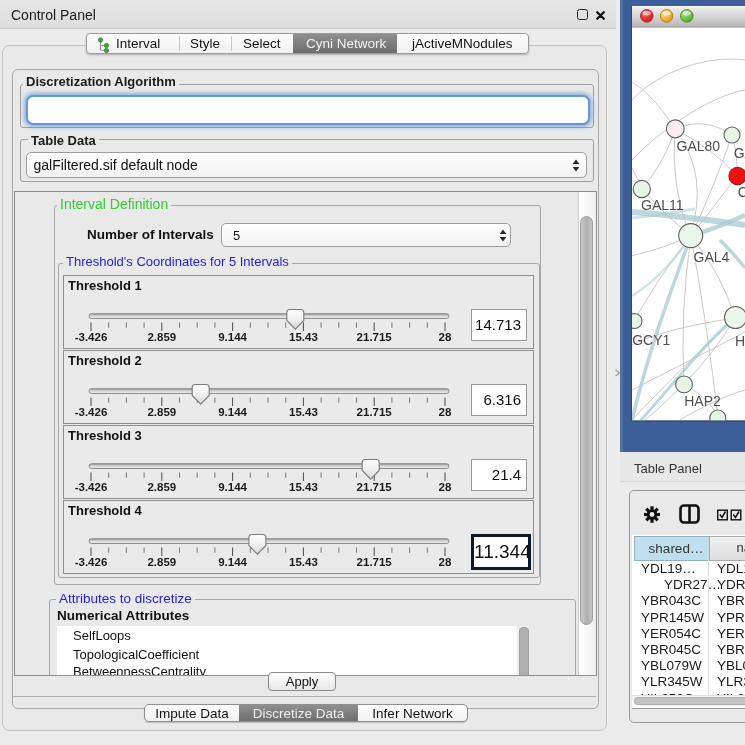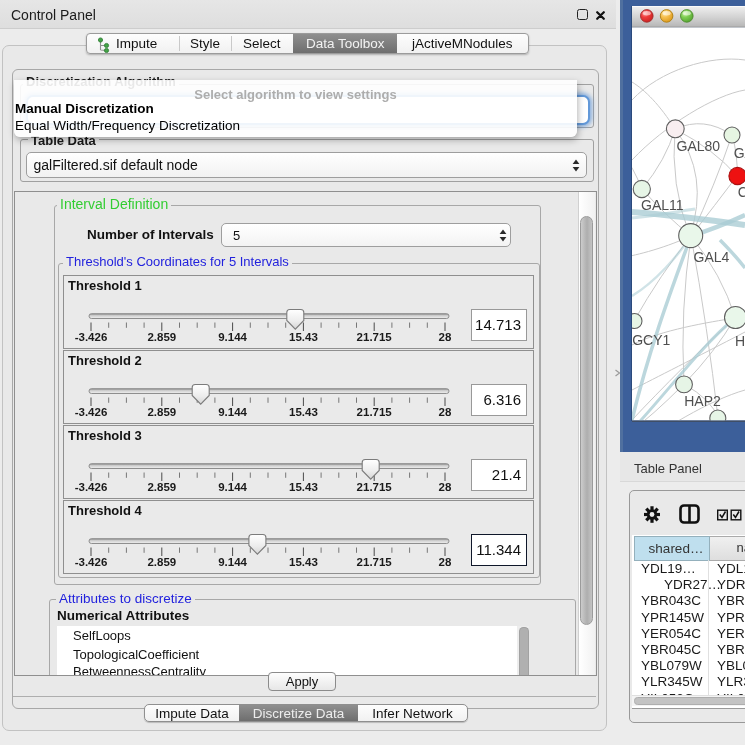--- a/index.html
+++ b/index.html
@@ -27,24 +27,24 @@
     <div class="abs" id="toptabs" style="left:86px;top:32.5px;width:441px;height:19.5px;background:linear-gradient(#fdfdfd,#f1f1f1);border:1px solid #9b9b9b;border-radius:4px;box-shadow:0 1px 2px rgba(0,0,0,0.25);overflow:hidden;font-size:13.5px;color:#111;">
       <div class="abs" style="left:92px;top:2.5px;width:1px;height:14.5px;background:#c9c9c9;"></div>
       <div class="abs" style="left:144px;top:2.5px;width:1px;height:14.5px;background:#c9c9c9;"></div>
       <div class="abs" style="left:206px;top:0;width:104px;height:19.5px;background:linear-gradient(#8f8f8f,#6e6e6e);"></div>
       <svg class="abs" style="left:10px;top:3px;" width="13" height="17" viewBox="0 0 13 17">
         <path d="M3.5,3 L3.5,13 M3.5,8.5 L9.5,8.5 M3.5,13 L9.5,13.5" stroke="#909090" stroke-width="1.1" fill="none"></path>
         <circle cx="3.5" cy="3" r="2.1" fill="#44a348" stroke="#2a7a2e" stroke-width="0.8"></circle>
         <circle cx="9.5" cy="8.5" r="2.1" fill="#44a348" stroke="#2a7a2e" stroke-width="0.8"></circle>
         <circle cx="9.5" cy="13.5" r="2.1" fill="#44a348" stroke="#2a7a2e" stroke-width="0.8"></circle>
       </svg>
-      <div class="abs" style="left:29px;top:2.5px;">Impute</div>
+      <div class="abs" style="left:29px;top:2.5px;">Interval</div>
       <div class="abs" style="left:103px;top:2.5px;">Style</div>
       <div class="abs" style="left:156px;top:2.5px;">Select</div>
-      <div class="abs" style="left:219px;top:2.5px;color:#f2f2f2;">Data Toolbox</div>
+      <div class="abs" style="left:219px;top:2.5px;color:#f2f2f2;">Cyni Network</div>
       <div class="abs" style="left:325px;top:2.5px;">jActiveMNodules</div>
     </div>
 
     <div class="abs" id="outerpanel" style="left:11.5px;top:69px;width:585px;height:638px;background:#e9e9e9;border:1px solid #a8a8a8;border-radius:6px;"></div>
     <div class="abs" style="left:13px;top:695.8px;width:583px;height:1px;background:#aeaeae;"></div>
 
     <div class="abs" style="left:20px;top:84px;width:572px;height:42px;border:1px solid #a0a0a0;border-radius:3px;"></div>
     <div class="abs grouptitle" style="left:23px;top:76px;font-size:13px;font-weight:bold;color:#1a1a1a;background:#e9e9e9;">Discretization Algorithm</div>
 
     <div class="abs" style="left:26px;top:95px;width:560px;height:26px;background:#fff;border:2px solid #6298d8;border-radius:7px;box-shadow:0 0 4px 2px rgba(95,150,215,0.7);"></div>
@@ -263,21 +263,21 @@
             <text x="27.0" y="65" text-anchor="middle" font-size="11.5" font-weight="bold" fill="#1a1a1a" font-family="Liberation Sans, sans-serif">-3.426</text>
             <text x="97.8" y="65" text-anchor="middle" font-size="11.5" font-weight="bold" fill="#1a1a1a" font-family="Liberation Sans, sans-serif">2.859</text>
             <text x="168.6" y="65" text-anchor="middle" font-size="11.5" font-weight="bold" fill="#1a1a1a" font-family="Liberation Sans, sans-serif">9.144</text>
             <text x="239.4" y="65" text-anchor="middle" font-size="11.5" font-weight="bold" fill="#1a1a1a" font-family="Liberation Sans, sans-serif">15.43</text>
             <text x="310.2" y="65" text-anchor="middle" font-size="11.5" font-weight="bold" fill="#1a1a1a" font-family="Liberation Sans, sans-serif">21.715</text>
             <text x="381.0" y="65" text-anchor="middle" font-size="11.5" font-weight="bold" fill="#1a1a1a" font-family="Liberation Sans, sans-serif">28</text>
             <g transform="translate(193.4,0)">
               <path d="M-5.5,33.5 L5.5,33.5 A3,3 0 0 1 8.5,36.5 L8.5,44.5 L0,53.2 L-8.5,44.5 L-8.5,36.5 A3,3 0 0 1 -5.5,33.5 Z" fill="url(#th4)" stroke="#7b7b7b" stroke-width="1.1"></path>
             </g>
           </svg>
-          <div class="abs" style="left:407px;top:33px;width:49px;height:30px;background:#fff;border:1px solid #0f172a;font-size:15px;color:#111;text-align:right;line-height:30px;padding-right:5px;">11.344</div>
+          <div class="abs" style="left:407px;top:33px;width:49px;height:30px;background:#fff;border:3px solid #0f172a;font-size:19px;color:#111;text-align:right;line-height:30px;padding-right:5px;">11.344</div>
         </div>
 
         <div class="abs" style="left:34px;top:407px;width:525px;height:90px;border:1px solid #a8a8a8;border-radius:3px;"></div>
         <div class="abs grouptitle" style="left:41px;top:401px;font-size:13.5px;color:#2222dd;">Attributes to discretize</div>
         <div class="abs" style="left:42px;top:416px;font-size:13.5px;font-weight:bold;color:#111;">Numerical Attributes</div>
         <div class="abs" style="left:42px;top:434px;width:460px;height:49px;background:#ffffff;"></div>
         <div class="abs" style="left:58px;top:436px;font-size:13px;color:#111;">SelfLoops</div>
         <div class="abs" style="left:58px;top:454.5px;font-size:13px;color:#111;">TopologicalCoefficient</div>
         <div class="abs" style="left:58px;top:472px;font-size:13px;color:#111;">BetweennessCentrality</div>
         <div class="abs" style="left:502px;top:434px;width:12px;height:49px;background:#ededed;"></div>
@@ -291,25 +291,20 @@
     <div class="abs" style="left:268px;top:672px;width:66px;height:17px;background:linear-gradient(#fdfdfd,#e7e7e7);border:1px solid #8b8b8b;border-radius:4px;font-size:13px;color:#111;text-align:center;line-height:17px;">Apply</div>
 
     <div class="abs" id="bottabs" style="left:144px;top:704.3px;width:322px;height:16px;background:linear-gradient(#fdfdfd,#f1f1f1);border:1px solid #8f8f8f;border-radius:5px;box-shadow:0 1px 1px rgba(0,0,0,0.2);overflow:hidden;font-size:13.5px;color:#111;">
       <div class="abs" style="left:94px;top:0;width:119px;height:16px;background:linear-gradient(#8f8f8f,#6e6e6e);"></div>
       <div class="abs" style="left:0;top:0;width:94px;height:16px;text-align:center;line-height:17px;">Impute Data</div>
       <div class="abs" style="left:94px;top:0;width:119px;height:16px;text-align:center;line-height:17px;color:#ededed;">Discretize Data</div>
       <div class="abs" style="left:213px;top:0;width:109px;height:16px;text-align:center;line-height:17px;">Infer Network</div>
     </div>
   </div>
 
-  <div class="abs" id="popup" style="left:14px;top:80px;width:563px;height:57px;background:rgba(255,255,255,0.9);border-radius:0 0 6px 6px;box-shadow:1px 3px 7px rgba(0,0,0,0.3);z-index:50;">
-    <div class="abs" style="left:0;top:7px;width:563px;text-align:center;font-size:13px;font-weight:bold;color:#adadad;">Select algorithm to view settings</div>
-    <div class="abs" style="left:1px;top:20.5px;font-size:13.5px;font-weight:bold;color:#000;">Manual Discretization</div>
-    <div class="abs" style="left:1px;top:38px;font-size:13.5px;color:#000;">Equal Width/Frequency Discretization</div>
-  </div>
 
   <svg class="abs" style="left:614px;top:368.5px;" width="7" height="8" viewBox="0 0 7 8">
       <path d="M1.5,1 L5.5,4 L1.5,7" stroke="#999" stroke-width="1.2" fill="none"></path>
     </svg>
 
   <svg class="abs" style="left:620px;top:0;" width="125" height="452" viewBox="0 0 125 452">
 
     <defs>
       <linearGradient id="tbg" x1="0" y1="0" x2="0" y2="1">
         <stop offset="0" stop-color="#f0f0f0"></stop>

